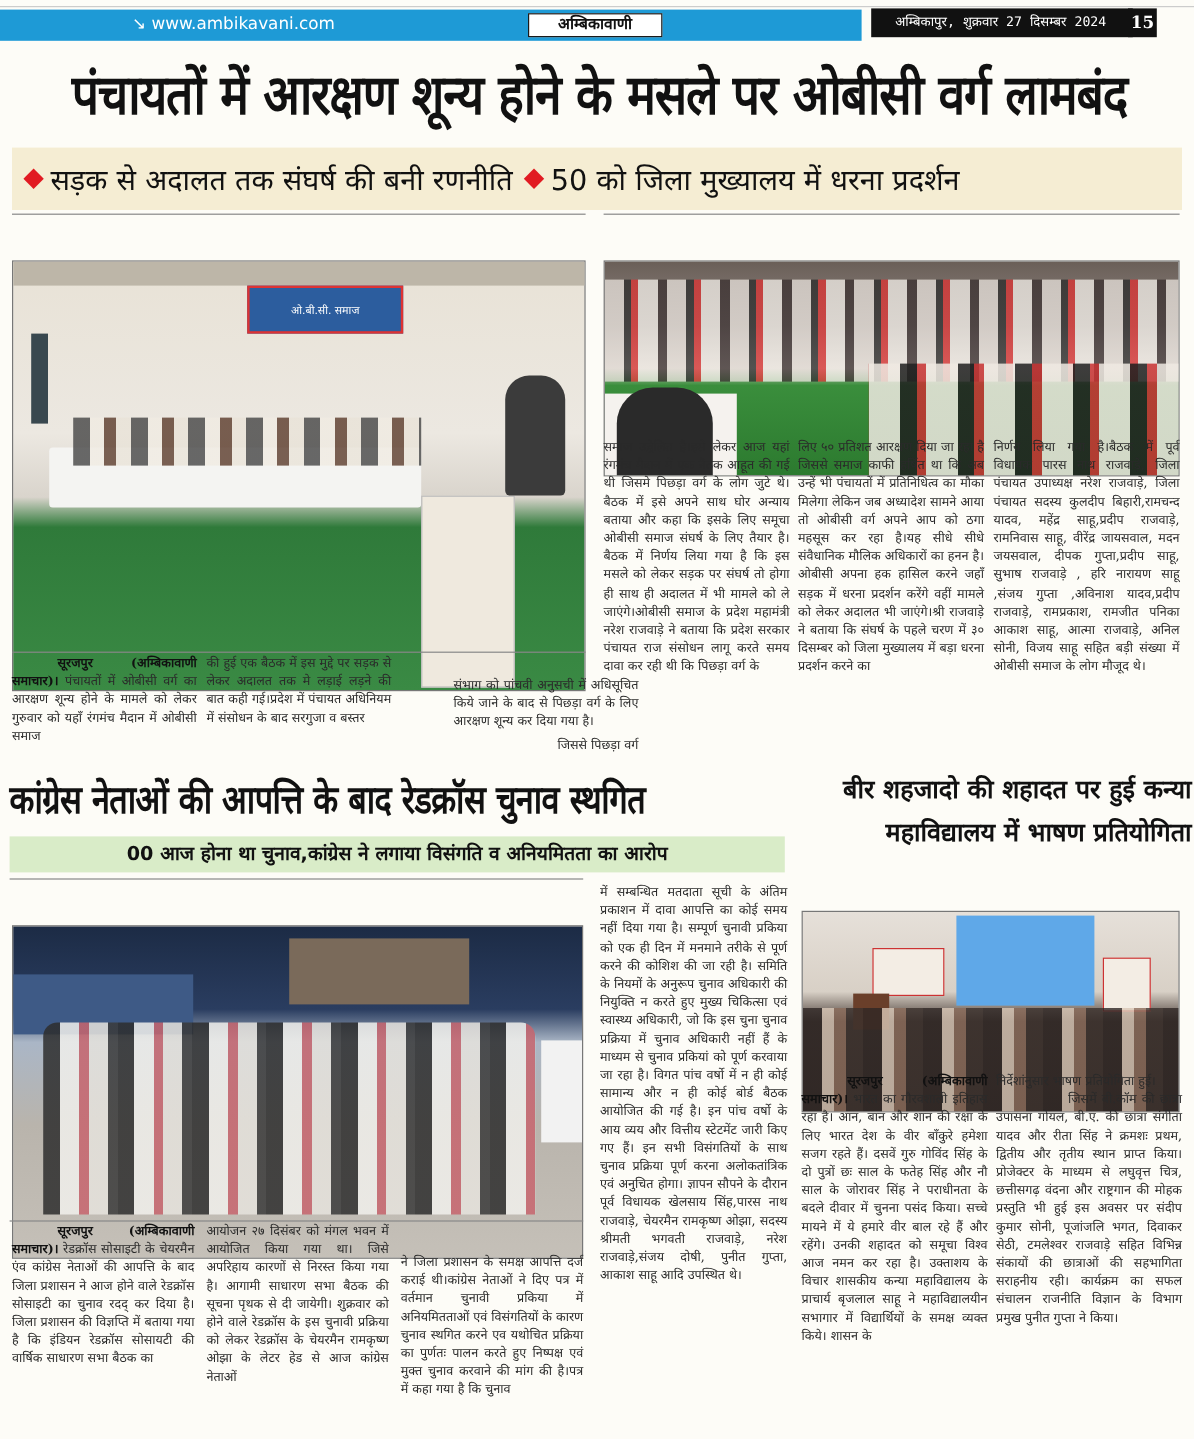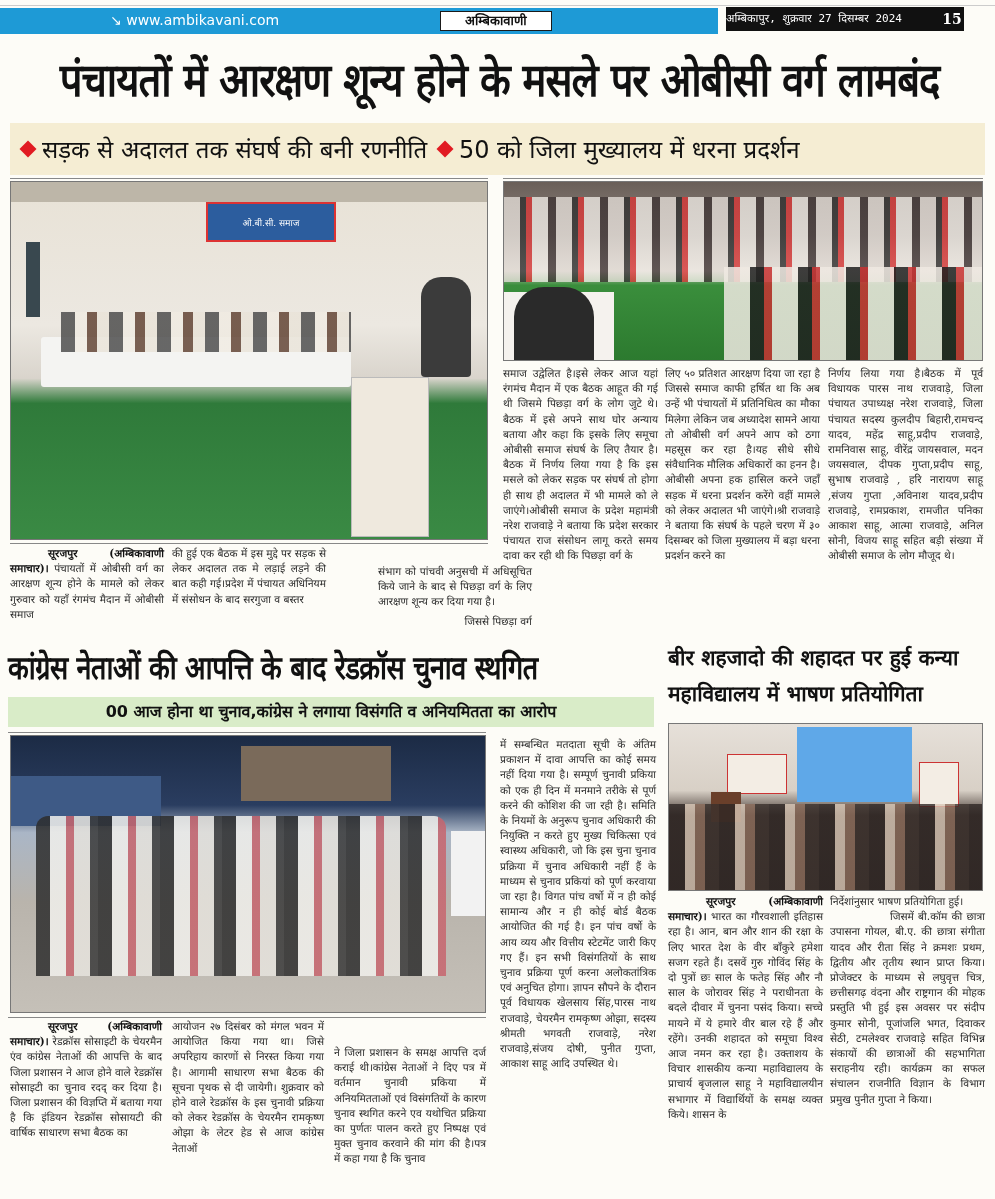--- a/index.html
+++ b/index.html
@@ -2,34 +2,34 @@
 <html><head>
 <meta charset="utf-8">
 <style>
   * { box-sizing: border-box; margin: 0; padding: 0; }
   body { width: 995px; height: 1199px; background: #fdfcf7; font-family: "DejaVu Serif", serif; color: #222; overflow: hidden; position: relative; }
   .abs { position: absolute; }
   .topline { left:0; top:0; width:995px; height:6px; border-bottom:1px solid #ccc; }
   .bluebar { left:0; top:8px; width:718px; height:26px; background:#1e9ad6; }
   .site { left:110px; top:10px; color:#fff; font-family:"DejaVu Sans",sans-serif; font-size:14px; line-height:20px; }
   .masthead { left:440px; top:11px; background:#fff; color:#111; font-weight:bold; font-size:13px; padding:1px 24px; border:1px solid #1a1a1a; line-height:16px; font-family:"DejaVu Sans",sans-serif; }
-  .datebox { left:726px; top:7px; width:218px; height:24px; background:#111; color:#fff; font-family:"DejaVu Sans Mono",monospace; font-size:11px; line-height:24px; padding-left:0; }
+  .datebox { left:726px; top:7px; width:218px; height:24px; background:#111; color:#fff; font-family:"DejaVu Sans Mono",monospace; font-size:11px; line-height:24px; padding-left:20px; }
   .pageno { left:940px; top:7px; width:24px; height:24px; background:#111; color:#fff; font-size:14px; font-weight:bold; line-height:24px; text-align:center; }
   .headline1 { left:12px; top:45px; width:975px; font-family:"DejaVu Sans",sans-serif; font-weight:900; font-size:40px; letter-spacing:-1px; line-height:70px; color:#111; text-align:center; transform:scaleY(1.15); }
   .subband { left:10px; top:123px; width:975px; height:52px; background:#f5edd3; }
   .subband-text { left:18px; top:131px; width:960px; font-family:"DejaVu Sans",sans-serif; font-size:24px; line-height:38px; color:#111; white-space:nowrap; }
   .diamond { display:inline-block; width:12px; height:12px; background:#e11b22; transform:rotate(45deg); margin:0 8px 4px 4px; vertical-align:middle; }
   .rule { height:1px; background:#888; }
-  .photo { overflow:hidden; border:1px solid #777; }
+  .photo { overflow:hidden; border:1px solid #777;margin-top:36px; }
   .col { font-size:10.5px; line-height:15.2px; text-align:justify; color:#2a2a2a; }
   .col b { font-weight:bold; color:#111;padding-left:38px; }
   .headline2 { left:8px; top:644px; width:650px; font-family:"DejaVu Sans",sans-serif; font-weight:900; font-size:27px; letter-spacing:-0.5px; line-height:40px; color:#111; white-space:nowrap; transform:scaleY(1.2); transform-origin:left top; }
   .greenband { left:8px; top:697px; width:646px; height:30px; background:#d9ecc8; }
   .greenband-text { left:8px; top:697px; width:646px; text-align:center; font-family:"DejaVu Sans",sans-serif; font-weight:bold; font-size:16px; line-height:30px; color:#111; }
-  .headline3 { left:668px; top:640px; width:325px; font-family:"DejaVu Sans",sans-serif; font-weight:900; font-size:21px; line-height:36px; color:#111; text-align:left; }
+  .headline3 { left:668px; top:640px; width:325px; font-family:"DejaVu Sans",sans-serif; font-weight:900; font-size:21px; line-height:36px; color:#111; text-align:right; }
 </style>
 </head>
 <body>
 
 <div class="abs topline"></div>
 <div class="abs bluebar"></div>
 <div class="abs site"><span>↘ </span><span>www.ambikavani.com</span></div>
 <div class="abs masthead">अम्बिकावाणी</div>
 <div class="abs datebox">अम्बिकापुर, शुक्रवार 27 दिसम्बर 2024</div>
 <div class="abs pageno">15</div>

